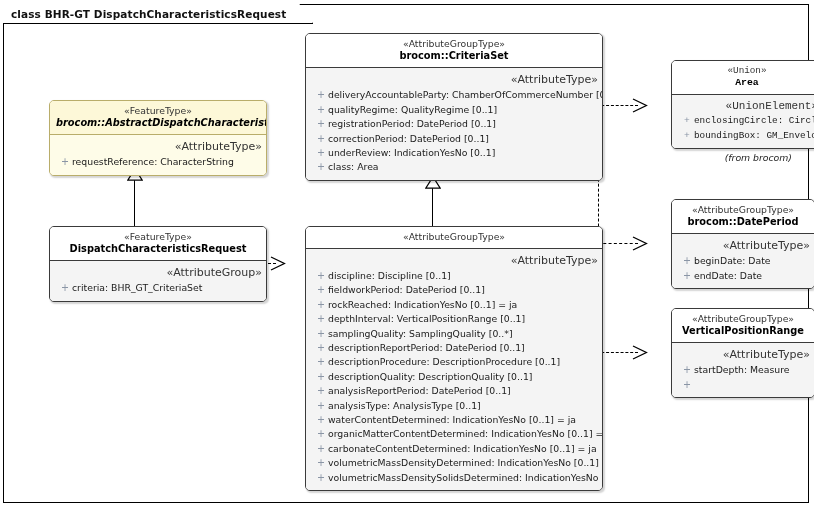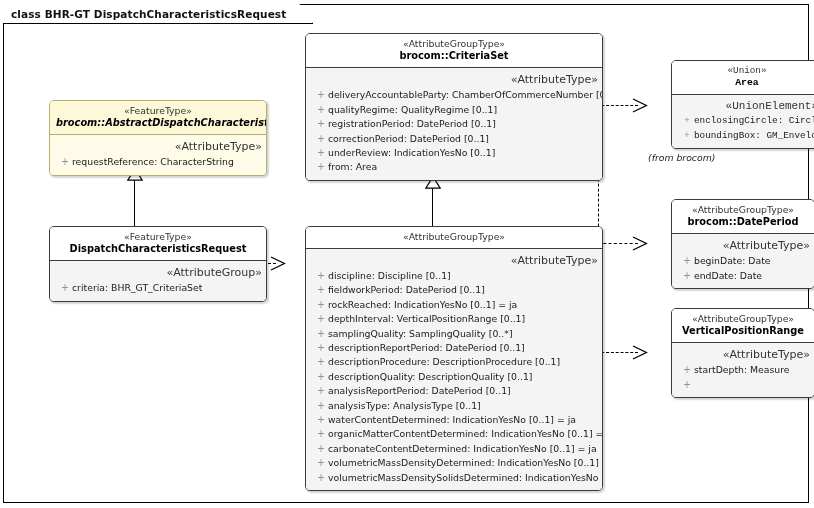--- a/index.html
+++ b/index.html
@@ -89,21 +89,21 @@
 
   
   .uml.yellow{border-color:#b9ad6a;background:#fefce8;}
   .uml.yellow .hdr{background:#fdf8d8;border-bottom-color:#b9ad6a;}
   .uml.yellow .body{background:#fefce8;}
   .uml.yellow .nm{font-style:italic;}
 
   .from-note{
     position:absolute;
     font-size:9.3px;font-style:italic;color:#222;
-    text-align:left;white-space:nowrap;
+    text-align:right;white-space:nowrap;
   }
 
   
   .ln{position:absolute;background:#000;}
   .ln.v{width:1.2px;}
 
   .dash-h{
     position:absolute;height:0;border-top:1.3px dashed #000;
   }
   .dash-v{
@@ -227,21 +227,21 @@
         <li>
           <span class="vis">+</span>
           <span class="sig">correctionPeriod: DatePeriod [0..1]</span>
         </li>
         <li>
           <span class="vis">+</span>
           <span class="sig">underReview: IndicationYesNo [0..1]</span>
         </li>
         <li>
           <span class="vis">+</span>
-          <span class="sig">from: Area</span>
+          <span class="sig">class: Area</span>
         </li>
       </ul>
     </div>
   </div>
 
   <div class="uml" style="left:282px;top:226px;width:298px;">
     <div class="hdr">
       <span class="stereo">«AttributeGroupType»</span>
     </div>
     <div class="body">

